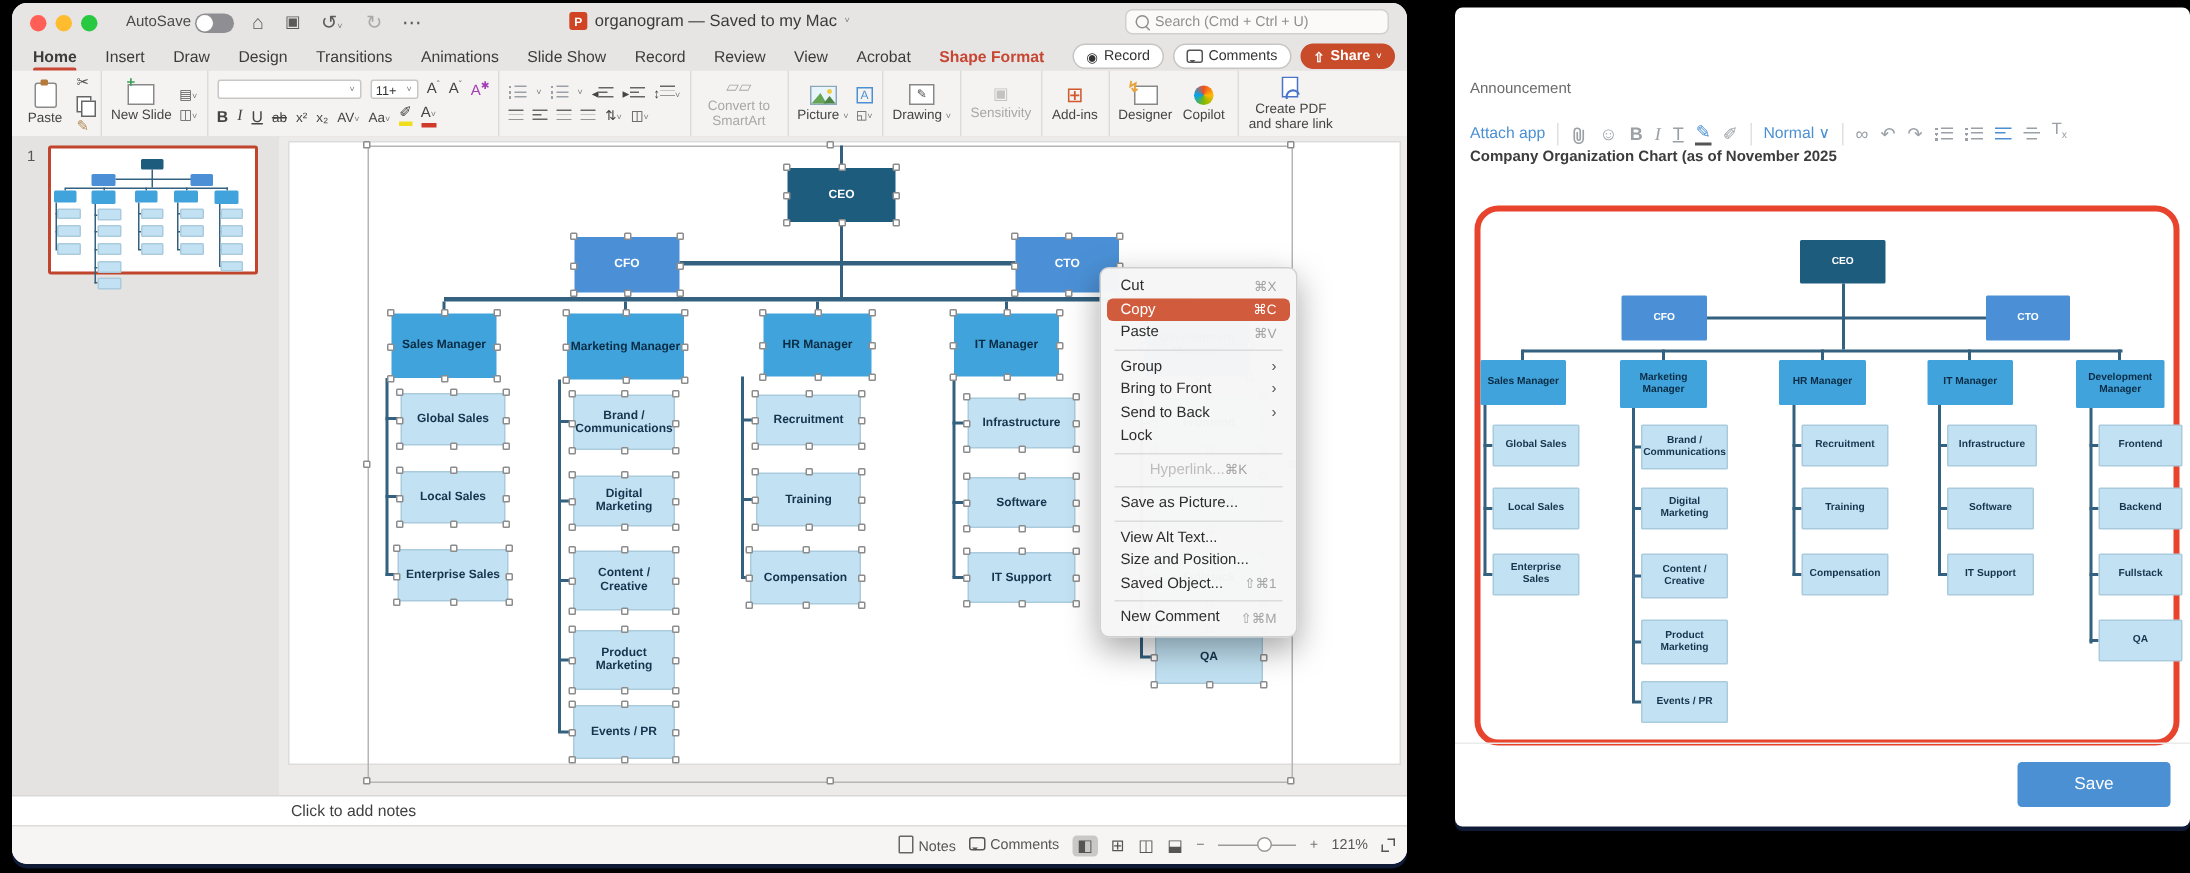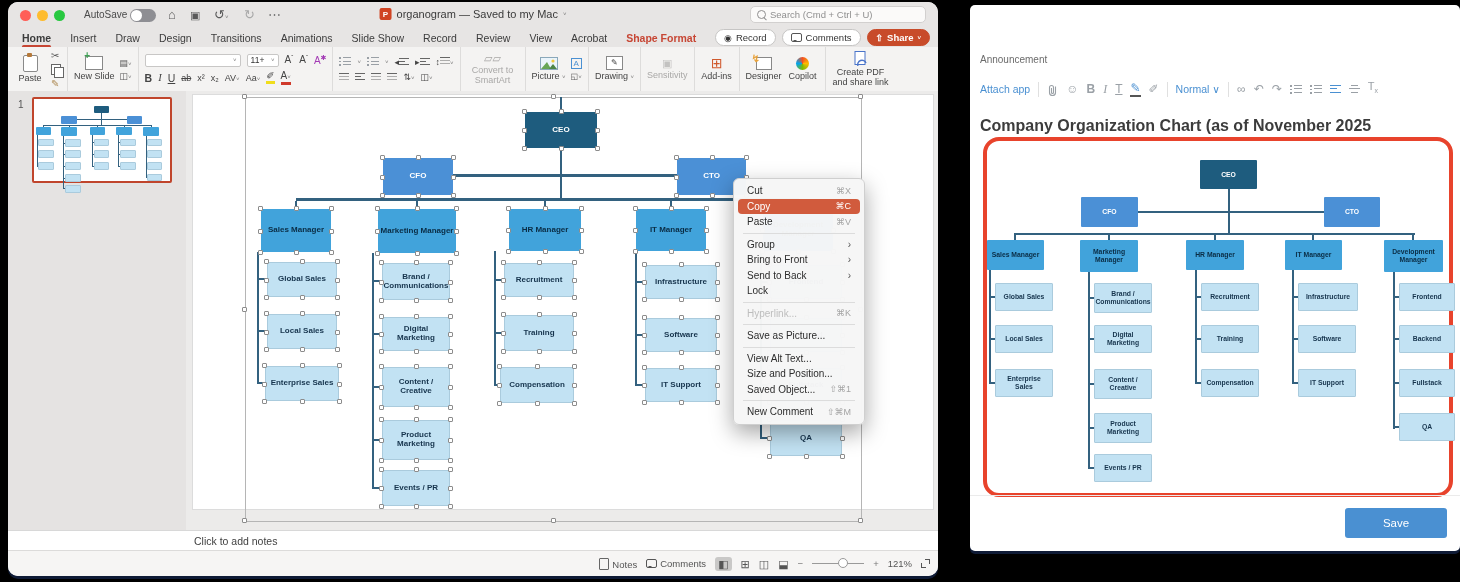--- a/index.html
+++ b/index.html
@@ -100,21 +100,21 @@
   .ic-expand::before{content:"";position:absolute;right:0;top:0;width:4px;height:4px;border-top:1.4px solid #555;border-right:1.4px solid #555;}
   .ic-expand::after{content:"";position:absolute;left:0;bottom:0;width:4px;height:4px;border-bottom:1.4px solid #555;border-left:1.4px solid #555;}
   
   #context-menu{position:absolute;left:733px;top:178px;width:130px;background:rgba(246,246,246,.98);
     border:1px solid #cfcfcf;border-radius:6px;box-shadow:0 8px 22px rgba(0,0,0,.35);padding:4px 0;z-index:60;}
   .cm-item{display:flex;justify-content:space-between;align-items:center;height:15.5px;padding:0 9px;margin:0 4px;
     font-size:10px;color:#2d2d2d;border-radius:4px;white-space:nowrap;}
   .cm-item .sc{color:#a3a3a3;font-size:9px;}
   .cm-item.hl{background:#d15b3d;color:#fff;}
   .cm-item.hl .sc{color:#fff;}
-  .cm-item.dis{color:#bdbdbd;}
+  .cm-item.dis{color:#bdbdbd;justify-content:center;}
   .cm-sep{height:1px;background:#dcdcdc;margin:3px 9px;}
   .cm-sub{color:#555;font-size:10px;}
   
   #right-panel{position:absolute;left:970px;top:5px;width:490px;height:546px;background:#fff;border-radius:5px;
     box-shadow:0 3px 0 rgba(18,32,64,.85);z-index:10;}
   .rp-header{position:absolute;left:0;top:0;right:0;height:43px;border-bottom:1px solid #e8e8e8;}
   .rp-title{position:absolute;left:17px;top:11px;font-size:16.5px;font-weight:600;color:#2d2d2d;}
   .rp-close{position:absolute;right:16px;top:11px;width:20px;height:20px;border-radius:50%;background:#f1f1f1;
     color:#9a9a9a;font-size:12px;display:flex;align-items:center;justify-content:center;}
   .rp-field-label{position:absolute;left:10px;top:49px;font-size:10px;color:#6b6b6b;}
@@ -135,21 +135,21 @@
   .bars-gray{background:linear-gradient(90deg,#9aa0a6,#9aa0a6) 2px 0/7px 1.4px no-repeat,
     linear-gradient(90deg,#9aa0a6,#9aa0a6) 0 3.5px/11px 1.4px no-repeat,
     linear-gradient(90deg,#9aa0a6,#9aa0a6) 2px 7px/7px 1.4px no-repeat;}
   .list-ic{display:inline-block;width:12px;height:9px;
     background:radial-gradient(circle 1px at 1px 1px,#9aa0a6 99%,transparent) ,
     linear-gradient(90deg,#9aa0a6,#9aa0a6) 4px 0/8px 1.3px no-repeat,
     radial-gradient(circle 1px at 1px 4.5px,#9aa0a6 99%,transparent),
     linear-gradient(90deg,#9aa0a6,#9aa0a6) 4px 3.5px/8px 1.3px no-repeat,
     radial-gradient(circle 1px at 1px 8px,#9aa0a6 99%,transparent),
     linear-gradient(90deg,#9aa0a6,#9aa0a6) 4px 7px/8px 1.3px no-repeat;}
-  .rp-doc-title{position:absolute;left:10px;top:112px;font-size:16px;font-weight:700;color:#3c3c3c;}
+  .rp-doc-title{position:absolute;left:10px;top:94px;font-size:10px;font-weight:700;color:#3c3c3c;}
   .rp-chart-wrap{position:absolute;left:13px;top:132px;width:470px;height:360px;border:4px solid #e8432c;
     border-radius:16px;box-sizing:border-box;}
   #panel-chart{position:absolute;left:0;top:2px;width:462px;height:350px;}
   .rp-footer-sep{position:absolute;left:0;right:0;bottom:55px;height:1px;background:#ebebeb;}
   .btn-cancel{position:absolute;left:20px;bottom:13px;width:116px;height:30px;background:#fafbfc;border:1px solid #e6e9ec;
     border-radius:3px;color:#4a90d2;font-size:11.5px;display:flex;align-items:center;justify-content:center;}
   .btn-save{position:absolute;right:13px;bottom:13px;width:102px;height:30px;background:#4a90d2;border-radius:3px;
     color:#fff;font-size:11.5px;display:flex;align-items:center;justify-content:center;}
 </style>
 </head>

